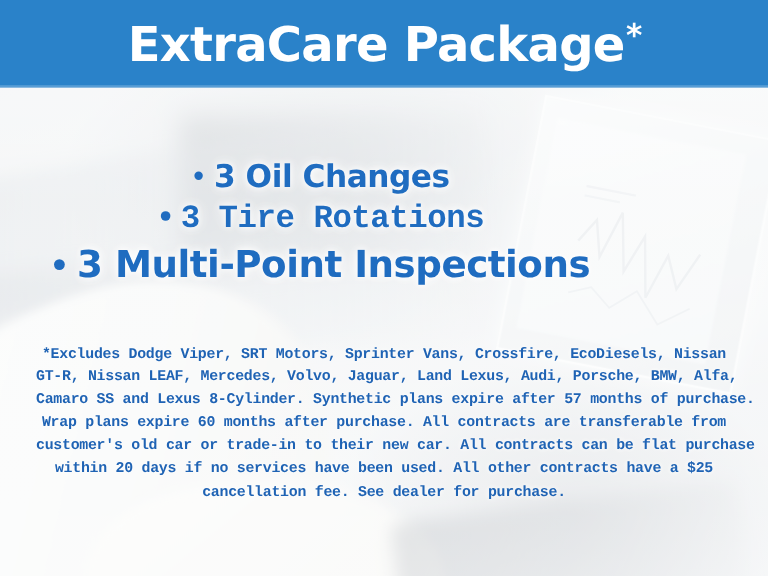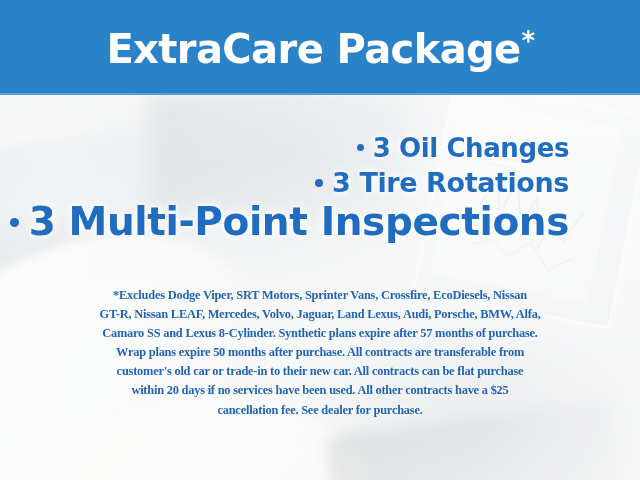--- a/index.html
+++ b/index.html
@@ -129,21 +129,21 @@
     left: 0; top: 0; right: 0; bottom: 0;
     background:
       linear-gradient(180deg, rgba(255,255,255,0.40) 0%, rgba(255,255,255,0.10) 35%, rgba(255,255,255,0.28) 100%);
   }
 
   
   #header-banner {
     position: absolute;
     left: 0; top: 0;
     width: 640px;
-    height: 95px;
+    height: 73px;
     background: #2a82c9;
     z-index: 5;
     display: flex;
     align-items: center;
     justify-content: center;
   }
   #header-banner::after {
     content: "";
     position: absolute;
     left: 0; bottom: 0;
@@ -171,22 +171,22 @@
     left: 1px;
   }
 
   
   #benefits {
     position: absolute;
     left: 0;
     top: 132px;
     width: 640px;
     z-index: 4;
-    text-align: right;
-    padding-right: 71px;
+    text-align: center;
+    padding-right: 103px;
     box-sizing: border-box;
   }
   .benefit-line {
     color: #1f6cc0;
     font-family: "DejaVu Sans", sans-serif;
     font-weight: bold;
     letter-spacing: -0.4px;
     white-space: nowrap;
     text-shadow:
        0 0 5px rgba(255,255,255,0.95),
@@ -196,35 +196,35 @@
   .benefit-line .dot {
     display: inline-block;
     vertical-align: middle;
     border-radius: 50%;
     background: #1f6cc0;
     position: relative;
     top: -2px;
   }
   .benefit-1 { font-size: 26px; line-height: 33px; }
   .benefit-1 .dot { width: 7px; height: 7px; margin-right: 9px; }
-  .benefit-2 { font-size: 27px; line-height: 36px; }
+  .benefit-2 { font-size: 27px; line-height: 36px; font-family: Liberation Mono, monospace; }
   .benefit-2 .dot { width: 8px; height: 8px; margin-right: 9px; }
-  .benefit-3 { font-size: 39px; line-height: 41px; }
+  .benefit-3 { font-size: 31px; line-height: 41px; }
   .benefit-3 .dot { width: 9px; height: 9px; margin-right: 10px; }
 
   
   #disclaimer {
     position: absolute;
     left: 30px;
     top: 286px;
     width: 580px;
     z-index: 4;
     text-align: center;
     color: #1f63b4;
-    font-family: Liberation Serif, serif;
+    font-family: Liberation Mono, monospace;
     font-size: 12.4px;
     font-weight: bold;
     line-height: 19.1px;
     letter-spacing: -0.22px;
     text-shadow:
        0 0 4px rgba(255,255,255,0.95),
        0 0 9px rgba(255,255,255,0.8);
   }
   #disclaimer .fp-line {
     display: block;
@@ -263,19 +263,19 @@
   <div id="benefits">
     <div class="benefit-line benefit-1"><span class="dot"></span><span>3 Oil Changes</span></div>
     <div class="benefit-line benefit-2"><span class="dot"></span><span>3 Tire Rotations</span></div>
     <div class="benefit-line benefit-3"><span class="dot"></span><span>3 Multi-Point Inspections</span></div>
   </div>
 
   <div id="disclaimer">
     <span class="fp-line">*Excludes Dodge Viper, SRT Motors, Sprinter Vans, Crossfire, EcoDiesels, Nissan</span>
     <span class="fp-line">GT-R, Nissan LEAF, Mercedes, Volvo, Jaguar, Land Lexus, Audi, Porsche, BMW, Alfa,</span>
     <span class="fp-line">Camaro SS and Lexus 8-Cylinder. Synthetic plans expire after 57 months of purchase.</span>
-    <span class="fp-line">Wrap plans expire 50 months after purchase. All contracts are transferable from</span>
+    <span class="fp-line">Wrap plans expire 60 months after purchase. All contracts are transferable from</span>
     <span class="fp-line">customer's old car or trade-in to their new car. All contracts can be flat purchase</span>
     <span class="fp-line">within 20 days if no services have been used. All other contracts have a $25</span>
     <span class="fp-line">cancellation fee. See dealer for purchase.</span>
   </div>
 
 </div>
 
 </body></html>

